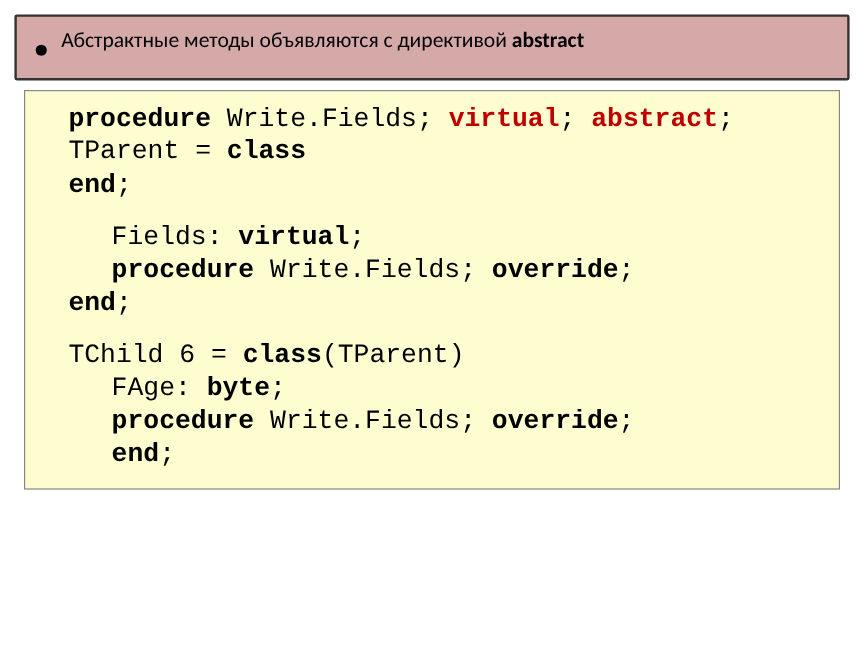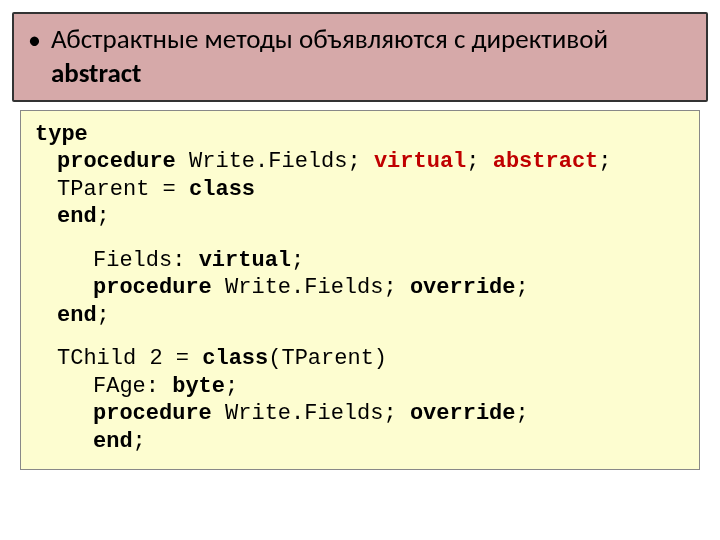--- a/index.html
+++ b/index.html
@@ -22,21 +22,21 @@
     display: flex;
     align-items: flex-start;
   }
   .bullet {
     font-size: 26px;
     line-height: 1.1;
     margin-right: 10px;
     margin-top: 4px;
   }
   .heading-text {
-    font-size: 27px;
+    font-size: 18px;
     line-height: 1.25;
     color: #000;
   }
   .heading-text b { font-weight: bold; }
   .code-box {
     border: 1px solid #888;
     background: #fdfdd0;
     margin: 0 8px 0 8px;
     padding: 10px 14px 14px 14px;
     font-family: "Courier New", monospace;
@@ -59,32 +59,31 @@
     <span class="bullet">•</span>
     <span class="heading-text">
       <span>Абстрактные методы объявляются с директивой </span><b>abstract</b>
     </span>
   </div>
 </div>
 
 <div class="code-box">
 
   <div class="code-block">
-    <div><span class="kw">type</span></div>
     <div class="ind1"><span> </span><span class="kw">procedure</span><span> Write.Fields; </span><span class="kwred">virtual</span><span>; </span><span class="kwred">abstract</span><span>;</span></div>
     <div class="ind1"><span>TParent = </span><span class="kw">class</span></div>
     <div class="ind1"><span class="kw">end</span><span>;</span></div>
   </div>
 
   <div class="code-block">
     <div class="ind2"><span>Fields: </span><span class="kw">virtual</span><span>;</span></div>
     <div class="ind2"><span class="kw">procedure</span><span> Write.Fields; </span><span class="kw">override</span><span>;</span></div>
     <div class="ind1"><span class="kw">end</span><span>;</span></div>
   </div>
 
   <div class="code-block">
-    <div class="ind1"><span>TChild 2 = </span><span class="kw">class</span><span>(TParent)</span></div>
+    <div class="ind1"><span>TChild 6 = </span><span class="kw">class</span><span>(TParent)</span></div>
     <div class="ind2"><span>FAge: </span><span class="kw">byte</span><span>;</span></div>
     <div class="ind2"><span class="kw">procedure</span><span> Write.Fields; </span><span class="kw">override</span><span>;</span></div>
     <div class="ind2"><span class="kw">end</span><span>;</span></div>
   </div>
 
 </div>
 
 </body></html>

